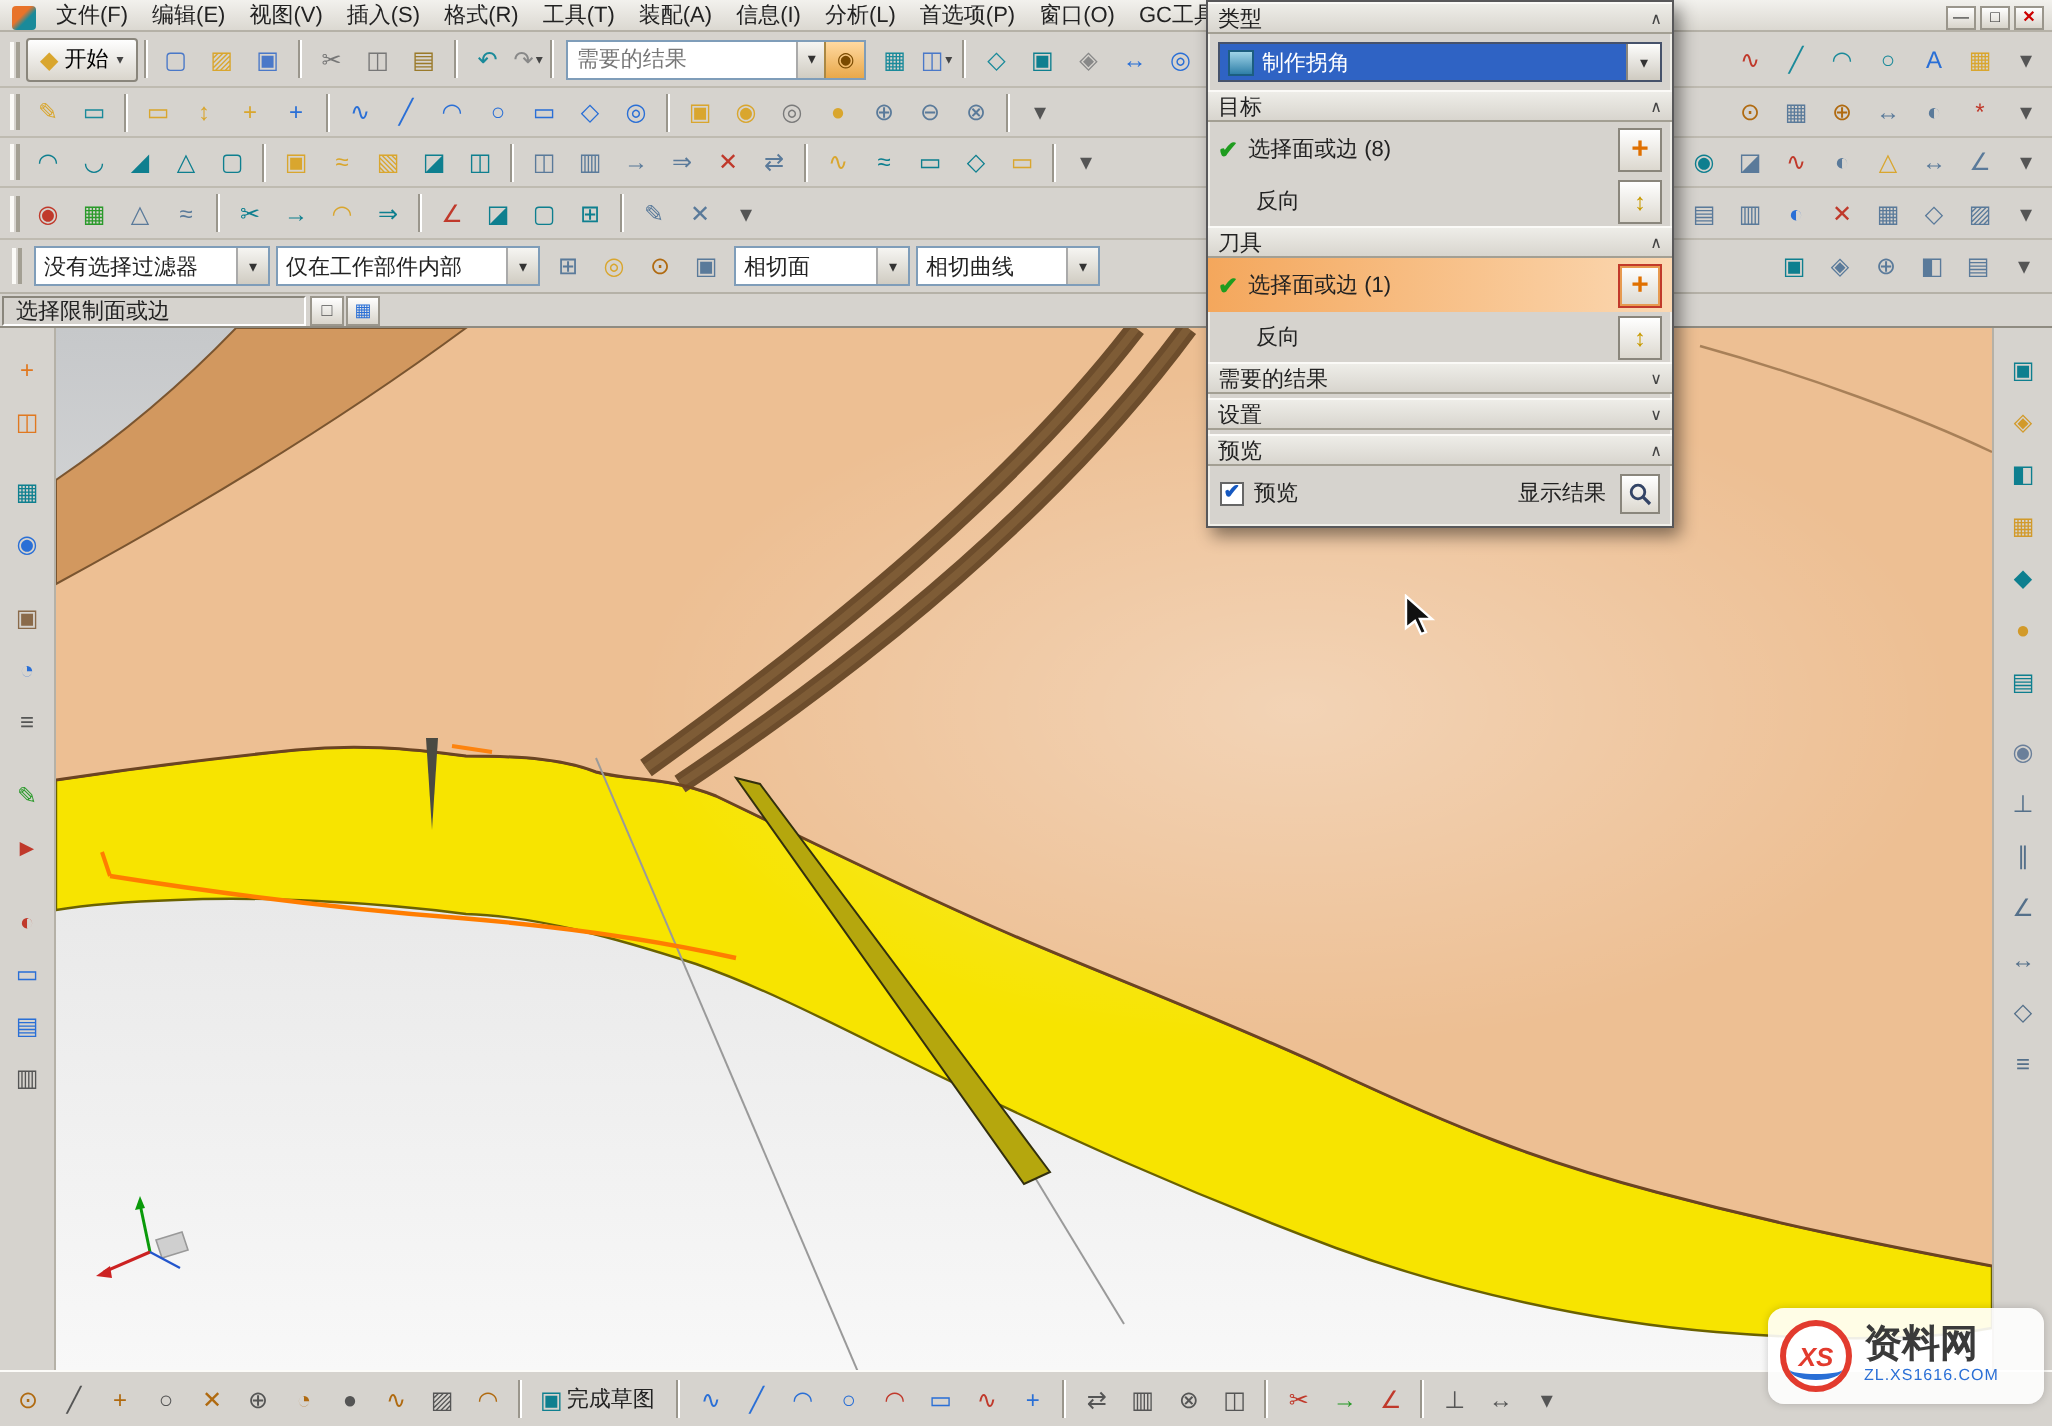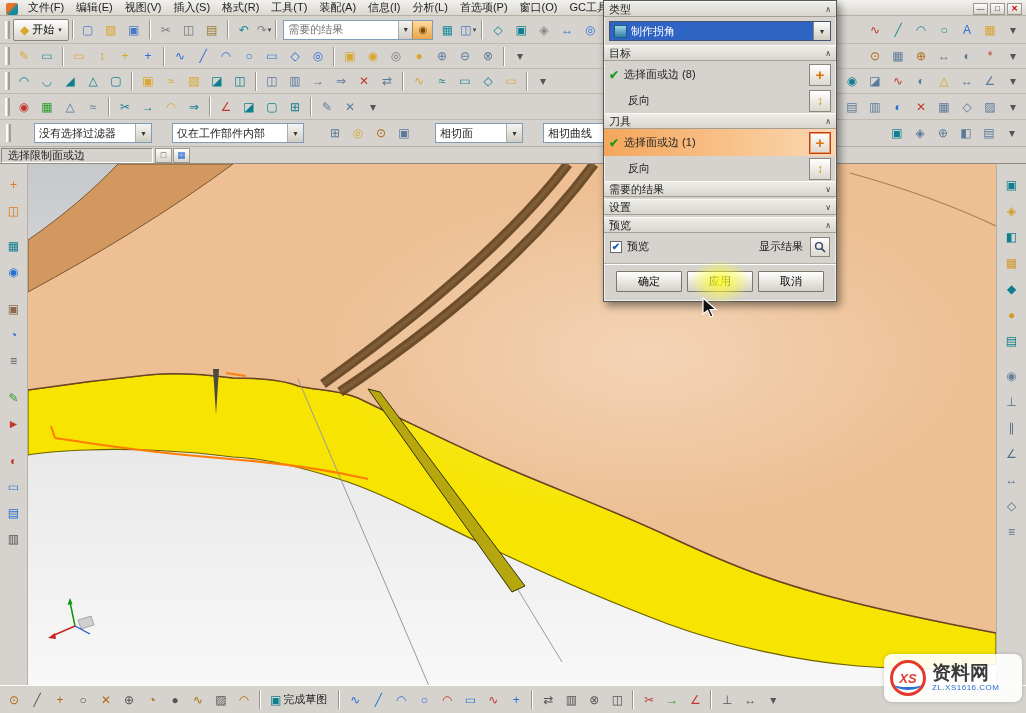--- a/index.html
+++ b/index.html
@@ -33,21 +33,21 @@
   .dd { font-size:7px; color:#444; margin-left:1px; }
   .btn-label { font-size:11px; padding:0 2px; white-space:nowrap; }
   .spacer { flex:1; }
 
   .start-btn { display:flex; align-items:center; gap:3px; height:22px; padding:0 6px; background:linear-gradient(#fefefe,#d9d5cc); border:1px solid #8a867c; border-radius:2px; font-size:11px; font-family:inherit; }
   .cmdfind { display:flex; align-items:center; height:20px; border:1px solid #7f9db9; background:#fff; width:150px; font-size:11px; padding-left:4px; color:#777; margin:0 3px; }
   .cf-text { white-space:nowrap; overflow:hidden; }
   .cf-dd { margin-left:auto; width:14px; height:18px; background:linear-gradient(#f6f5f2,#d0ccc2); border-left:1px solid #aaa; display:flex; align-items:center; justify-content:center; font-size:8px; color:#333; }
   .cf-btn { width:20px; height:18px; background:linear-gradient(#ffd9a0,#e8a84a); border-left:1px solid #aa8844; display:flex; align-items:center; justify-content:center; font-size:10px; color:#7a4a00; }
 
-  .selbar { height:27px; display:flex; align-items:center; gap:20px; padding:0 3px; background:#d6d3ce; border-bottom:1px solid #b5b1a7; }
+  .selbar { height:27px; display:flex; align-items:center; gap:3px; padding:0 3px; background:#d6d3ce; border-bottom:1px solid #b5b1a7; }
   .combo { height:20px; background:#fff; border:1px solid #7f9db9; display:flex; align-items:center; font-size:11px; padding-left:4px; flex:0 0 auto; }
   .combo-text { white-space:nowrap; overflow:hidden; flex:1; }
   .combo-arrow { margin-left:auto; width:16px; height:18px; background:linear-gradient(#f6f5f2,#d0ccc2); border-left:1px solid #aaa; display:flex; align-items:center; justify-content:center; font-size:8px; color:#333; flex:0 0 auto; }
 
   .promptbar { height:17px; display:flex; align-items:center; background:#d6d3ce; border-bottom:1px solid #8f8b81; padding:0 1px; gap:2px; font-size:11px; }
   .pcell { height:15px; border:1px solid; border-color:#8a867c #ffffff #ffffff #8a867c; padding:0 6px; display:flex; align-items:center; white-space:nowrap; background:#d6d3ce; }
   .pcell.hint { flex:1; }
   .mini-btn { width:17px; height:15px; display:flex; align-items:center; justify-content:center; font-size:9px; border:1px solid #9a968c; background:linear-gradient(#fefefe,#d8d4cb); flex:0 0 auto; }
 
   
@@ -880,28 +880,20 @@
     <span class="spacer"></span>
     <span>显示结果</span>
     <button class="sq-btn" style="margin-left:2px;width:20px;height:20px">
       <svg class="mag-svg" width="12" height="12" viewBox="0 0 12 12">
         <circle cx="5" cy="5" r="3.4" fill="none" stroke="#334466" stroke-width="1.4"></circle>
         <line x1="7.6" y1="7.6" x2="11" y2="11" stroke="#334466" stroke-width="1.6"></line>
       </svg>
     </button>
   </div>
 
-  <div class="btn-row">
-    <button class="dlg-btn">确定</button>
-    <span class="apply-wrap">
-      <span class="glow"></span>
-      <button class="dlg-btn">应用</button>
-    </span>
-    <button class="dlg-btn">取消</button>
-  </div>
 </div>
 
 <svg class="cursor" width="20" height="22" viewBox="0 0 20 22">
   <path d="M3,1 L3,17 L7.5,13.5 L10.5,20 L13,19 L10,12.5 L16,12.5 Z" fill="#111111" stroke="#ffffff" stroke-width="1.2"></path>
 </svg>
 
 <div class="watermark">
   <span class="wm-logo">
       <span>XS</span>
     </span>

